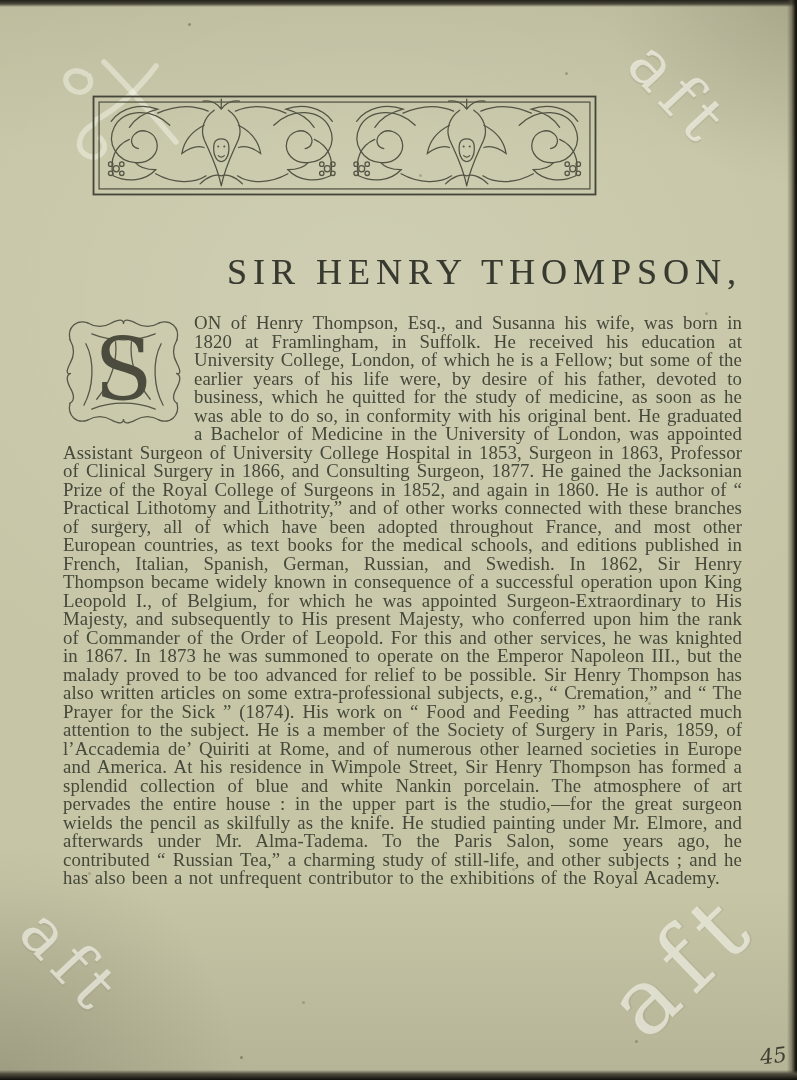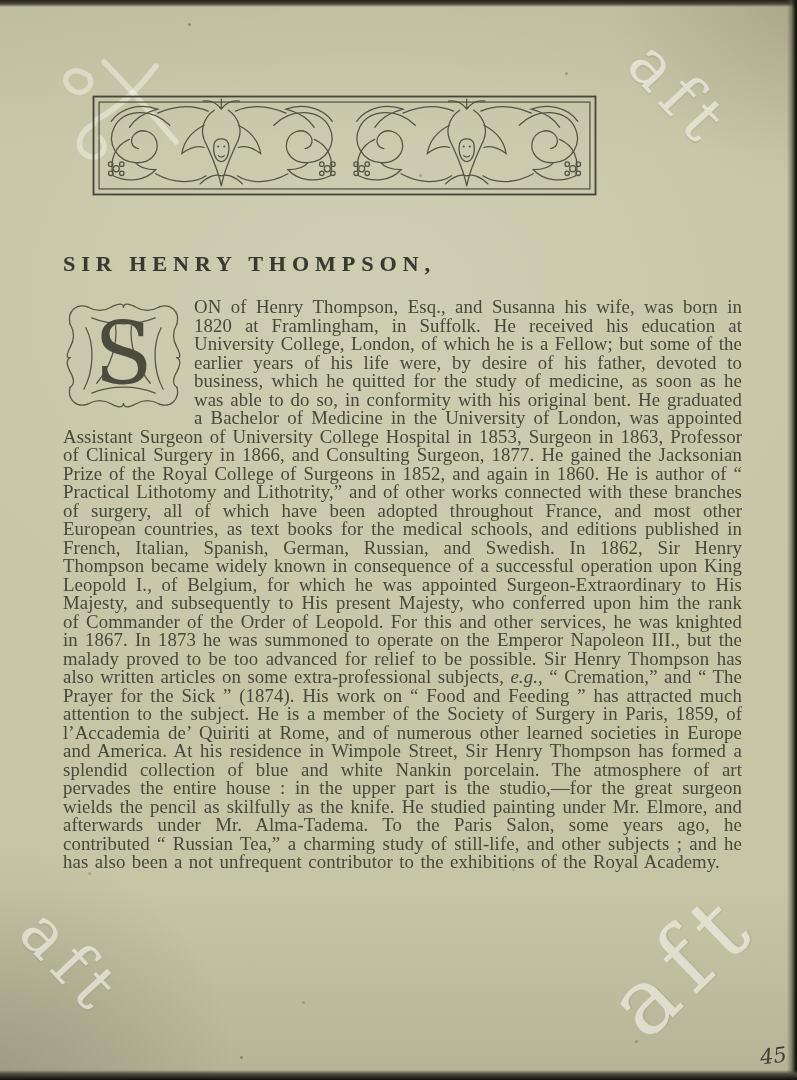--- a/index.html
+++ b/index.html
@@ -58,38 +58,38 @@
   
   .content { position: absolute; left: 63px; top: 95px; width: 679px; }
 
   .band { display: block; width: 505px; height: 101px; margin-left: 29px; }
   .band path, .band rect, .band circle { stroke: #535444; fill: none; stroke-width: 1.25; stroke-linecap: round; }
   .band rect.outer { stroke-width: 1.8; stroke: #45463a; }
   .band .fill { fill: #535444; stroke: none; }
 
   .title {
     margin: 55px 0 0 0;
-    text-align: left;
-    font-size: 22px;
-    font-weight: bold;
+    text-align: right;
+    font-size: 36px;
+    font-weight: normal;
     letter-spacing: 6px;
     color: #383a30;
     text-shadow: 0.4px 0.4px 0 rgba(56,58,48,0.35);
   }
 
   .bodytext {
     margin-top: 21px;
     text-align: justify;
     font-size: 18.8px;
     line-height: 18.5px;
     color: #45483a;
     letter-spacing: 0.1px;
     word-spacing: 1.6px;
   }
-  .bodytext .it { font-style: italic; }
+  .bodytext .it { }
 
   .dropcap-box { float: left; width: 121px; height: 111px; margin: 2px 10px 3px 0; }
   .dropcap-box svg { width: 100%; height: 100%; }
   .dropcap-box path, .dropcap-box circle { stroke: #565747; fill: none; stroke-width: 1.3; stroke-linecap: round; }
   .dropcap-box text {
     font-family: "DejaVu Serif", serif;
     font-size: 86px;
     fill: #4b4c3d;
     text-anchor: middle;
   }

